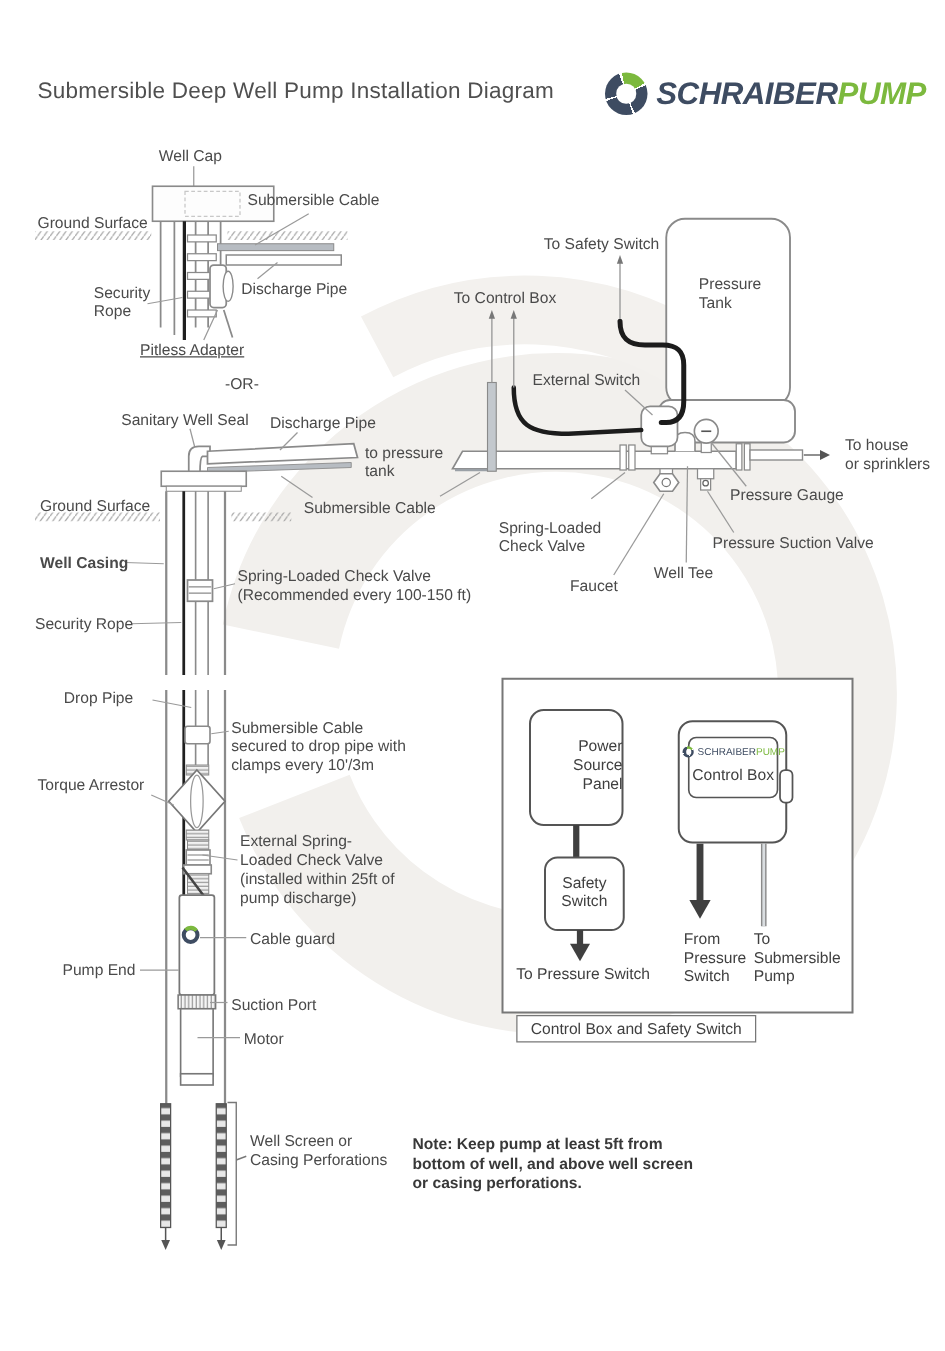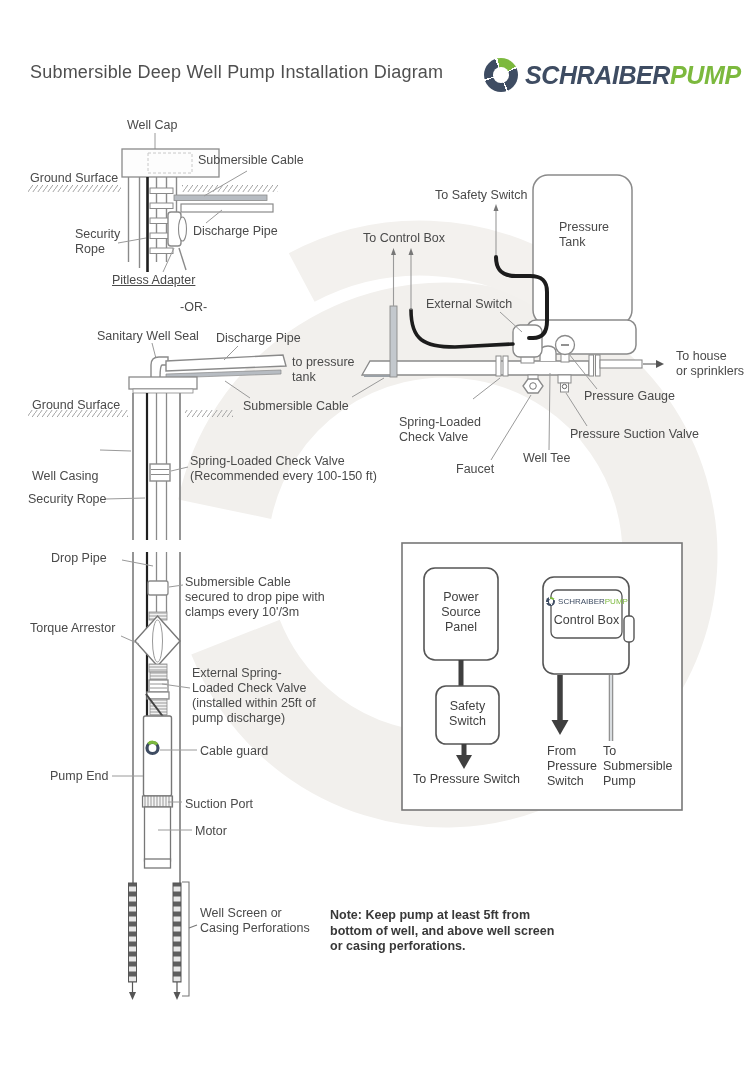--- a/index.html
+++ b/index.html
@@ -244,21 +244,21 @@
 Rope</div>
   <div class="lbl" style="left:112px;top:273px;text-decoration:underline;">Pitless Adapter</div>
   <div class="lbl" style="left:139px;top:300px;margin-left:41px;">-OR-</div>
 
   <div class="lbl" style="left:97px;top:329px;">Sanitary Well Seal</div>
   <div class="lbl" style="left:216px;top:331px;">Discharge Pipe</div>
   <div class="lbl" style="left:292px;top:355px;">to pressure
 tank</div>
   <div class="lbl" style="left:243px;top:399px;">Submersible Cable</div>
   <div class="lbl" style="left:32px;top:398px;">Ground Surface</div>
-  <div class="lbl" style="left:32px;top:469px;">Well Casing</div>
+  <div class="lbl" style="left:32px;top:443px;font-weight:bold;">Well Casing</div>
   <div class="lbl" style="left:190px;top:454px;">Spring-Loaded Check Valve
 (Recommended every 100-150 ft)</div>
   <div class="lbl" style="left:28px;top:492px;">Security Rope</div>
 
   <div class="lbl" style="left:51px;top:551px;">Drop Pipe</div>
   <div class="lbl" style="left:185px;top:575px;">Submersible Cable
 secured to drop pipe with
 clamps every 10'/3m</div>
   <div class="lbl" style="left:30px;top:621px;">Torque Arrestor</div>
   <div class="lbl" style="left:192px;top:666px;">External Spring-
@@ -279,37 +279,38 @@
   <div class="lbl" style="left:426px;top:297px;">External Switch</div>
   <div class="lbl" style="left:664px;top:349px;margin-left:12px;">To house
 or sprinklers</div>
   <div class="lbl" style="left:399px;top:399px;margin-top:16px;">Spring-Loaded
 Check Valve</div>
   <div class="lbl" style="left:456px;top:462px;">Faucet</div>
   <div class="lbl" style="left:523px;top:451px;">Well Tee</div>
   <div class="lbl" style="left:584px;top:389px;">Pressure Gauge</div>
   <div class="lbl" style="left:570px;top:427px;">Pressure Suction Valve</div>
 
-  <div class="lbl ctr" style="left:424px;top:590px;width:74px;color:#3f3f3f;">Power
+  <div class="lbl ctr" style="left:424px;top:590px;width:74px;color:#3f3f3f;text-align:right;">Power
 Source
 Panel</div>
   <div class="lbl ctr" style="left:436px;top:699px;width:63px;color:#3f3f3f;">Safety
 Switch</div>
   <div class="lbl" style="left:413px;top:772px;color:#3f3f3f;">To Pressure Switch</div>
   <div class="cbx-brand">
     <span class="ring" style="width:9px;height:9px;"></span>
     <span class="wordmark"><span class="navy">SCHRAIBER</span><span class="green">PUMP</span></span>
   </div>
   <div class="lbl ctr" style="left:551px;top:613px;width:71px;color:#3f3f3f;">Control Box</div>
   <div class="lbl" style="left:547px;top:744px;color:#3f3f3f;">From
 Pressure
 Switch</div>
   <div class="lbl" style="left:603px;top:744px;color:#3f3f3f;">To
 Submersible
 Pump</div>
+  <div class="caption-box">Control Box and Safety Switch</div>
 
   <div class="lbl bold" style="left:330px;top:908px;line-height:1.25;">Note: Keep pump at least 5ft from
 bottom of well, and above well screen
 or casing perforations.</div>
 
   <div class="footer">
     <span class="ring" style="width:21px;height:21px;"></span>
     <span class="wordmark" style="font-size:16px;"><span class="navy">SCHRAIBER</span><span class="green">PUMP</span></span>
     <span class="copy">©</span>
   </div>

